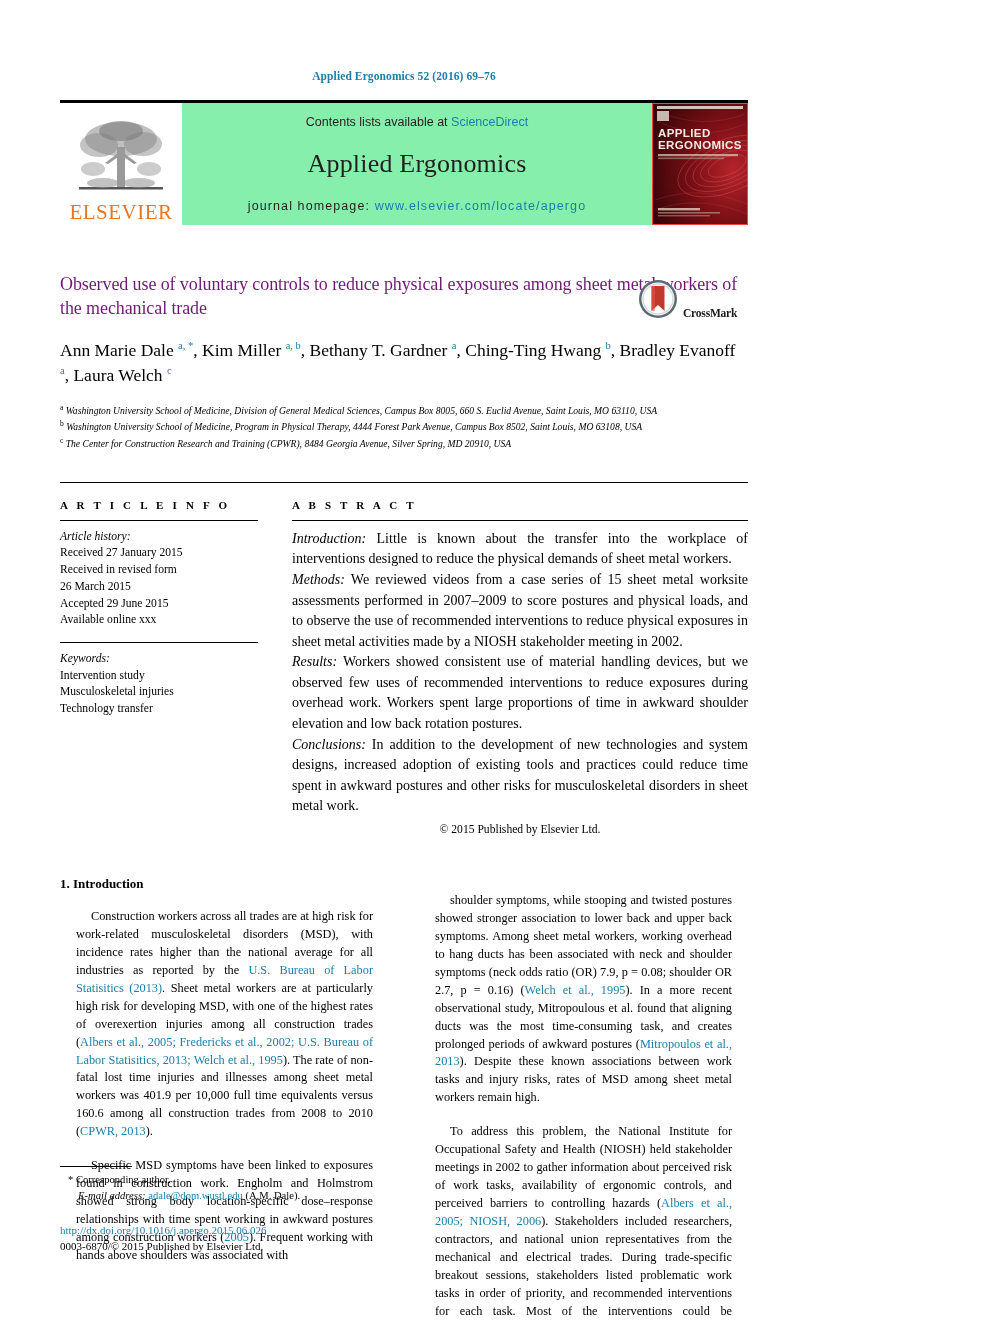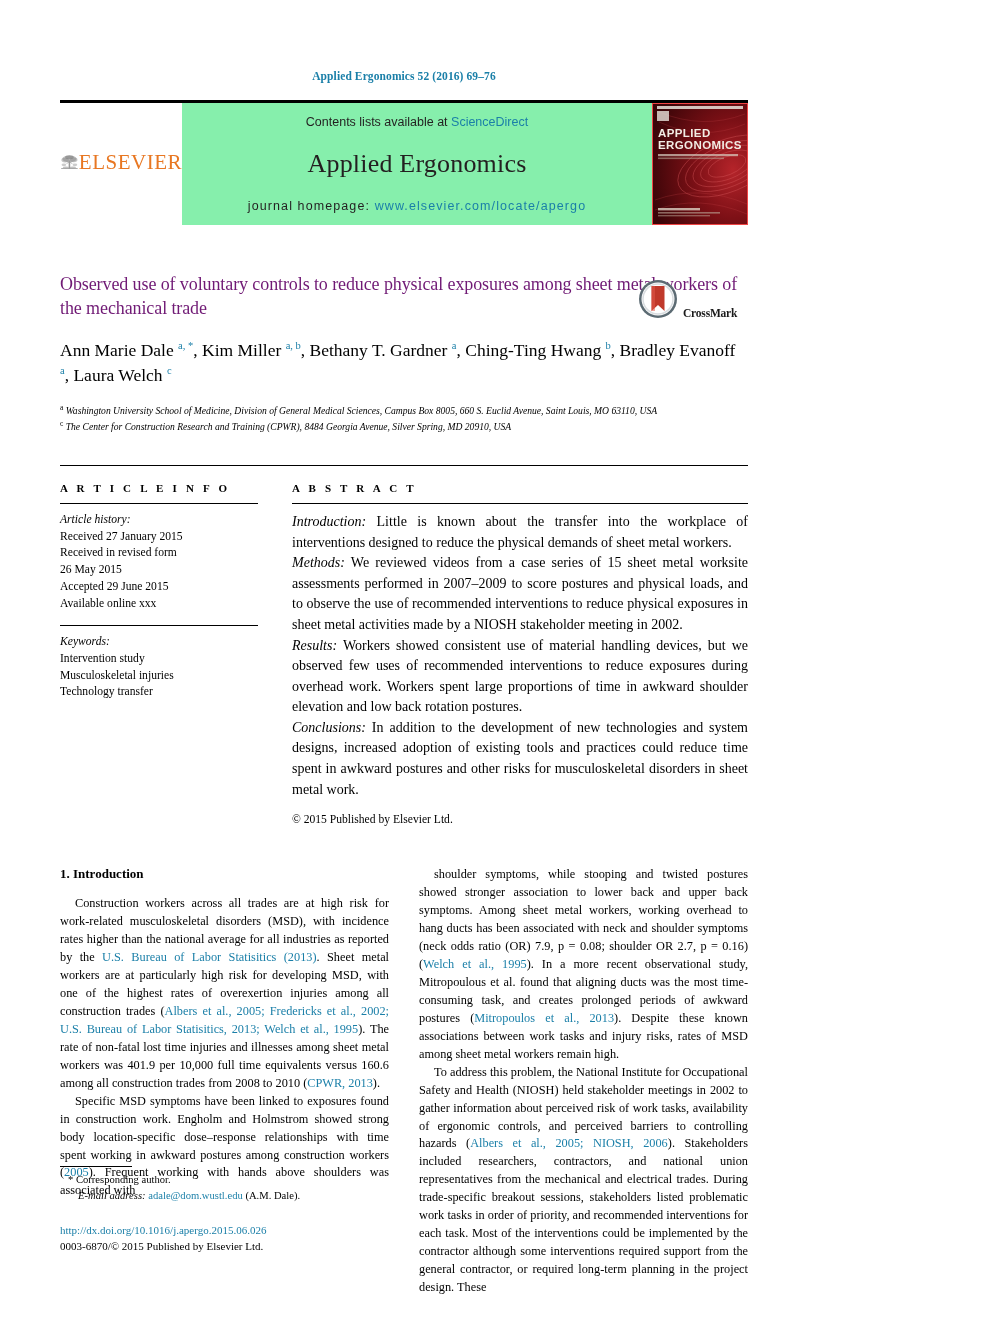--- a/index.html
+++ b/index.html
@@ -43,21 +43,21 @@
     border-top: 3px solid #000;
     padding-top: 0;
     display: flex;
     align-items: stretch;
     height: 122px;
   }
   .elsevier-logo {
     width: 122px;
     flex: 0 0 122px;
     display: flex;
-    flex-direction: row;
+    flex-direction: column;
     align-items: center;
     justify-content: flex-end;
     padding-bottom: 2px;
     background: #fff;
   }
   .tree-svg { display:block; }
   .elsevier-word {
     font-family: "Liberation Serif", serif;
     color: #e87722;
     font-size: 21px;
@@ -168,42 +168,42 @@
   .info-group .ital { font-style: italic; }
   .info-spacer { height: 13px; }
   .abs-p {
     font-size: 14px;
     line-height: 1.47;
     text-align: justify;
     margin: 0;
   }
   .abs-p .lead { font-style: italic; }
   .copyright {
-    text-align: left;
+    text-align: center;
     font-size: 11.6px;
-    margin-top: 13px;
+    margin-top: 6px;
   }
 
   
   .body-area {
     margin: 40px 60px 0 60px;
     display: flex;
     gap: 30px;
   }
   .bcol { flex: 1 1 0; min-width: 0; }
   .sec-title {
     font-size: 13px;
     font-weight: bold;
     margin: 0 0 13px 0;
   }
   .bp {
     font-size: 12.3px;
     line-height: 1.46;
     text-align: justify;
-    margin: 0;
+    margin: 16px;
     text-indent: 15px;
     hyphens: auto;
   }
   .bp + .bp { margin-top: 0; }
 
   
   .footer {
     position: absolute;
     left: 60px;
     bottom: 68px;
@@ -318,35 +318,36 @@
         <path d="M13.5 7 H26.5 V32 L20 26 L13.5 32 Z" fill="#c0392b"></path>
         <path d="M13.5 7 H17 V32 L13.5 32 Z" fill="#e05a4a" opacity="0.55"></path>
       </svg>
       <span class="crossmark-word">CrossMark</span>
     </div>
 
     <div class="authors">Ann Marie Dale <sup>a, *</sup>, Kim Miller <sup>a, b</sup>, Bethany T. Gardner <sup>a</sup>, Ching-Ting Hwang <sup>b</sup>, Bradley Evanoff <sup>a</sup>, Laura Welch <sup>c</sup></div>
 
     <div class="affiliations">
         <div><sup>a</sup> Washington University School of Medicine, Division of General Medical Sciences, Campus Box 8005, 660 S. Euclid Avenue, Saint Louis, MO 63110, USA</div>
+        <div><sup>b</sup> Washington University School of Medicine, Program in Physical Therapy, 4444 Forest Park Avenue, Campus Box 8502, Saint Louis, MO 63108, USA</div>
         <div><sup>c</sup> The Center for Construction Research and Training (CPWR), 8484 Georgia Avenue, Silver Spring, MD 20910, USA</div>
       </div>
   </div>
 
   <div class="info-abstract">
 
     <div class="col-info">
       <div class="sec-head">A R T I C L E  I N F O</div>
       <div class="rule"></div>
       <div class="info-group">
         <div class="ital">Article history:</div>
         <div id="history-lines">
             <div>Received 27 January 2015</div>
             <div>Received in revised form</div>
-            <div>26 May 2015</div>
+            <div>26 March 2015</div>
             <div>Accepted 29 June 2015</div>
             <div>Available online xxx</div>
           </div>
       </div>
       <div class="info-spacer"></div>
       <div class="rule"></div>
       <div class="info-group">
         <div class="ital">Keywords:</div>
         <div id="keyword-lines">
             <div>Intervention study</div>

